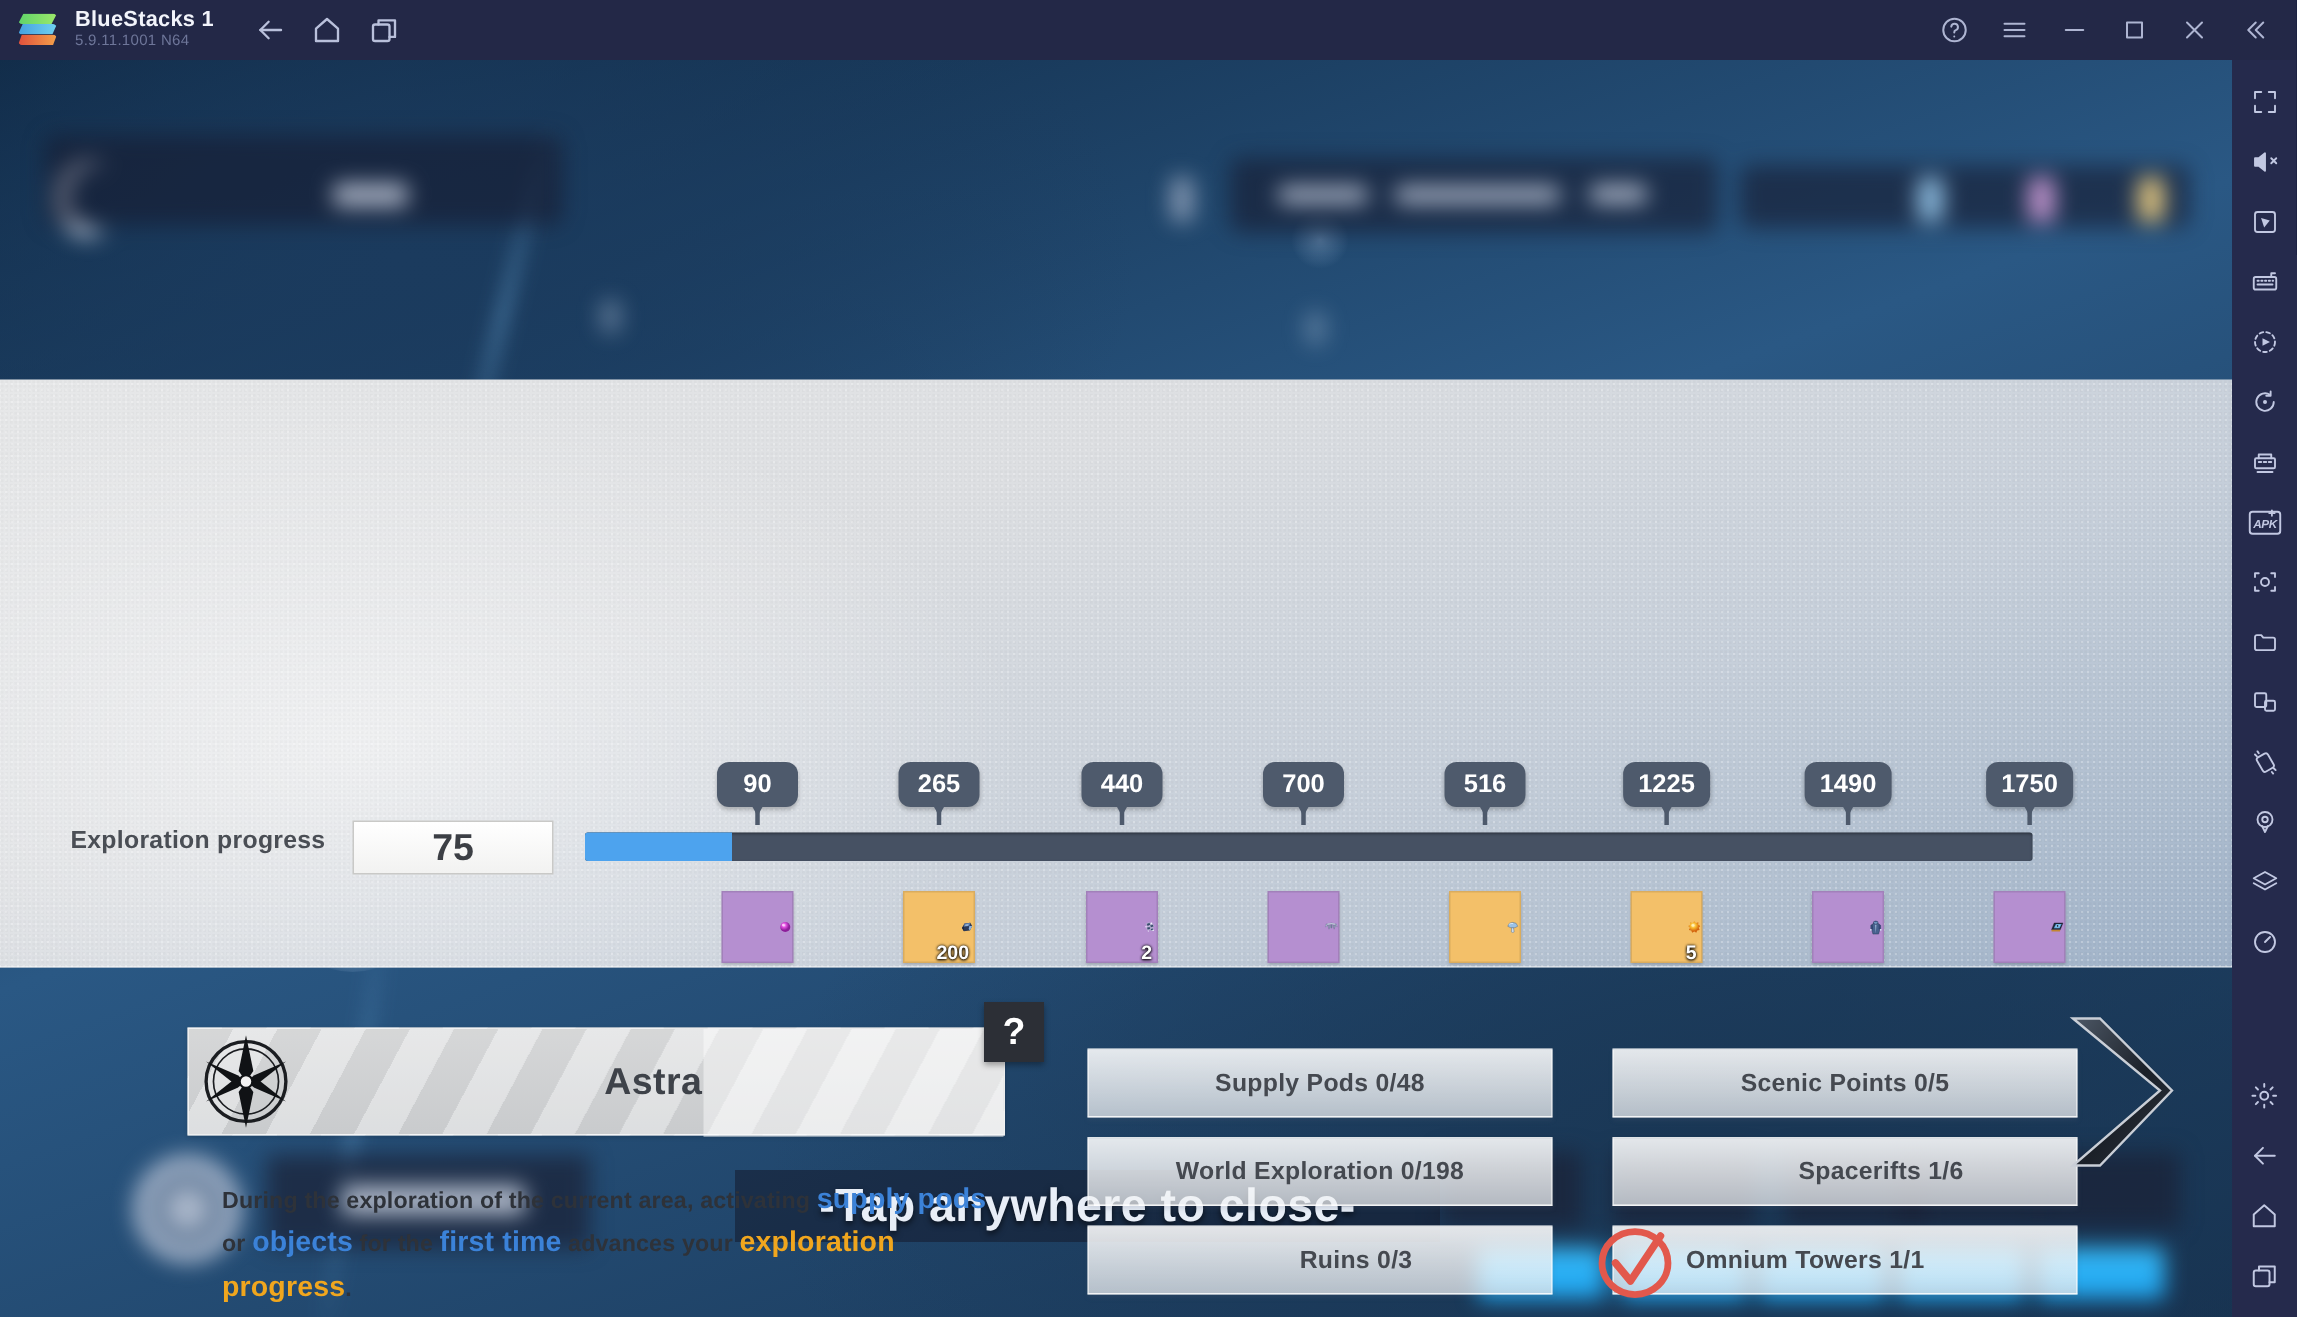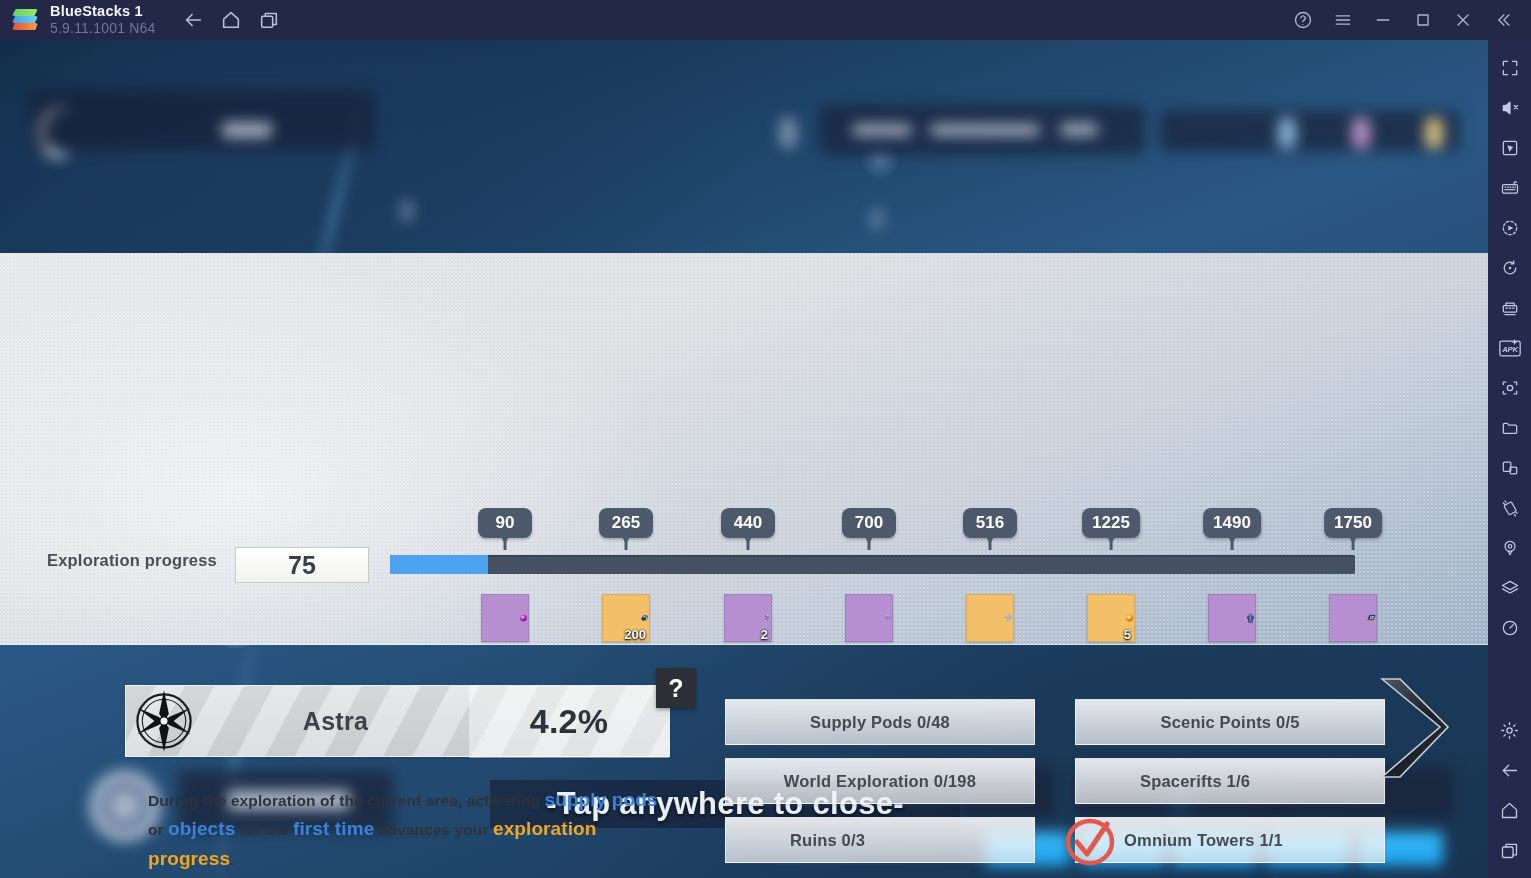--- a/index.html
+++ b/index.html
@@ -14,21 +14,21 @@
     background:#232847; display:flex; align-items:center; z-index:40;
   }
   .bs-logo{ width:26px; height:22px; margin-left:12px; position:relative; }
   .bs-logo i{ position:absolute; left:0; width:26px; height:7px; border-radius:3px/4px; transform:skewX(-0deg); }
   .bs-logo i:nth-child(1){ top:0;  background:linear-gradient(90deg,#5fd36a,#9ce86a); clip-path:polygon(14% 0,100% 0,86% 100%,0 100%); }
   .bs-logo i:nth-child(2){ top:7px;background:linear-gradient(90deg,#45a0e0,#6fd1f0); clip-path:polygon(12% 0,100% 0,88% 100%,0 100%); }
   .bs-logo i:nth-child(3){ top:14px;background:linear-gradient(90deg,#e04f3c,#f3a14a); clip-path:polygon(10% 0,100% 0,90% 100%,0 100%); }
 
   .bs-titles{ margin-left:12px; line-height:1.05; }
   .bs-name{ color:#f2f4fb; font-size:14.5px; font-weight:bold; letter-spacing:.2px; }
-  .bs-ver{ color:#6e7699; font-size:14px; margin-top:2px; letter-spacing:.2px; }
+  .bs-ver{ color:#6e7699; font-size:10px; margin-top:2px; letter-spacing:.2px; }
 
   .nav-icons{ display:flex; align-items:center; gap:16px; margin-left:26px; }
   .nav-ic{ width:22px;height:22px; display:flex;align-items:center;justify-content:center; cursor:pointer; }
   .nav-ic svg{ stroke:#b9c0db; fill:none; stroke-width:1.7; stroke-linecap:round; stroke-linejoin:round; }
 
   .win-ctrls{ position:absolute; right:8px; top:0; height:40px; display:flex; align-items:center; gap:0; }
   .win-b{ width:40px;height:40px; display:flex;align-items:center;justify-content:center; cursor:pointer; }
   .win-b svg{ stroke:#aeb5d2; fill:none; stroke-width:1.6; stroke-linecap:round; stroke-linejoin:round; }
 
   
@@ -177,21 +177,21 @@
   .stat{
     position:absolute; height:46px; z-index:12;
     background:linear-gradient(180deg, rgba(255,255,255,.88), rgba(240,242,244,.72));
     border:1px solid rgba(255,255,255,.55);
     box-shadow:0 2px 3px rgba(80,95,115,.18);
     display:flex; align-items:center;
     font-size:16.5px; font-weight:bold; color:#454950; letter-spacing:.2px;
     cursor:pointer;
   }
   .stat.center{ justify-content:center; }
-  .stat.left{ justify-content:flex-start; padding-left:64px; }
+  .stat.left{ justify-content:center; padding-left:48px; }
   .stat.leftpad{ justify-content:flex-start; padding-left:48px; }
   .check{
     position:absolute; left:1063px; top:563px; width:54px; height:52px; z-index:15; pointer-events:none;
   }
 
   .chevron{ position:absolute; left:1370px; top:420px; width:80px; height:110px; z-index:12; cursor:pointer; }
 </style>
 </head>
 <body>
 
@@ -389,21 +389,20 @@
               <path d="M50 94 L57 60 L50 50 L43 60 Z"></path>
               <path d="M88 31 L58 44 L50 50 L60 53 Z"></path>
               <path d="M12 69 L42 56 L50 50 L40 47 Z"></path>
               <path d="M88 69 L58 56 L50 50 L60 47 Z"></path>
               <path d="M12 31 L42 44 L50 50 L40 53 Z"></path>
             </g>
             <circle cx="50" cy="50" r="6" fill="#f2f2f2" stroke="#101215" stroke-width="2"></circle>
           </svg>
         </div>
         <div class="astra-name">Astra</div>
-        <div class="astra-pct">4.2%</div>
       </div>
       <div class="help-btn">?</div>
 
       <div class="desc">
         <span>During the exploration of the current area, activating </span><span class="hl-blue">supply pods</span><span> or </span><span class="hl-blue">objects</span><span> for the </span><span class="hl-blue">first time</span><span> advances your </span><span class="hl-orange">exploration progress</span><span>.</span>
       </div>
 
       <div id="stats-left">
           <div class="stat center" style="left: 725px; top: 446px; width: 310px;">
             <span>Supply Pods 0/48</span>

